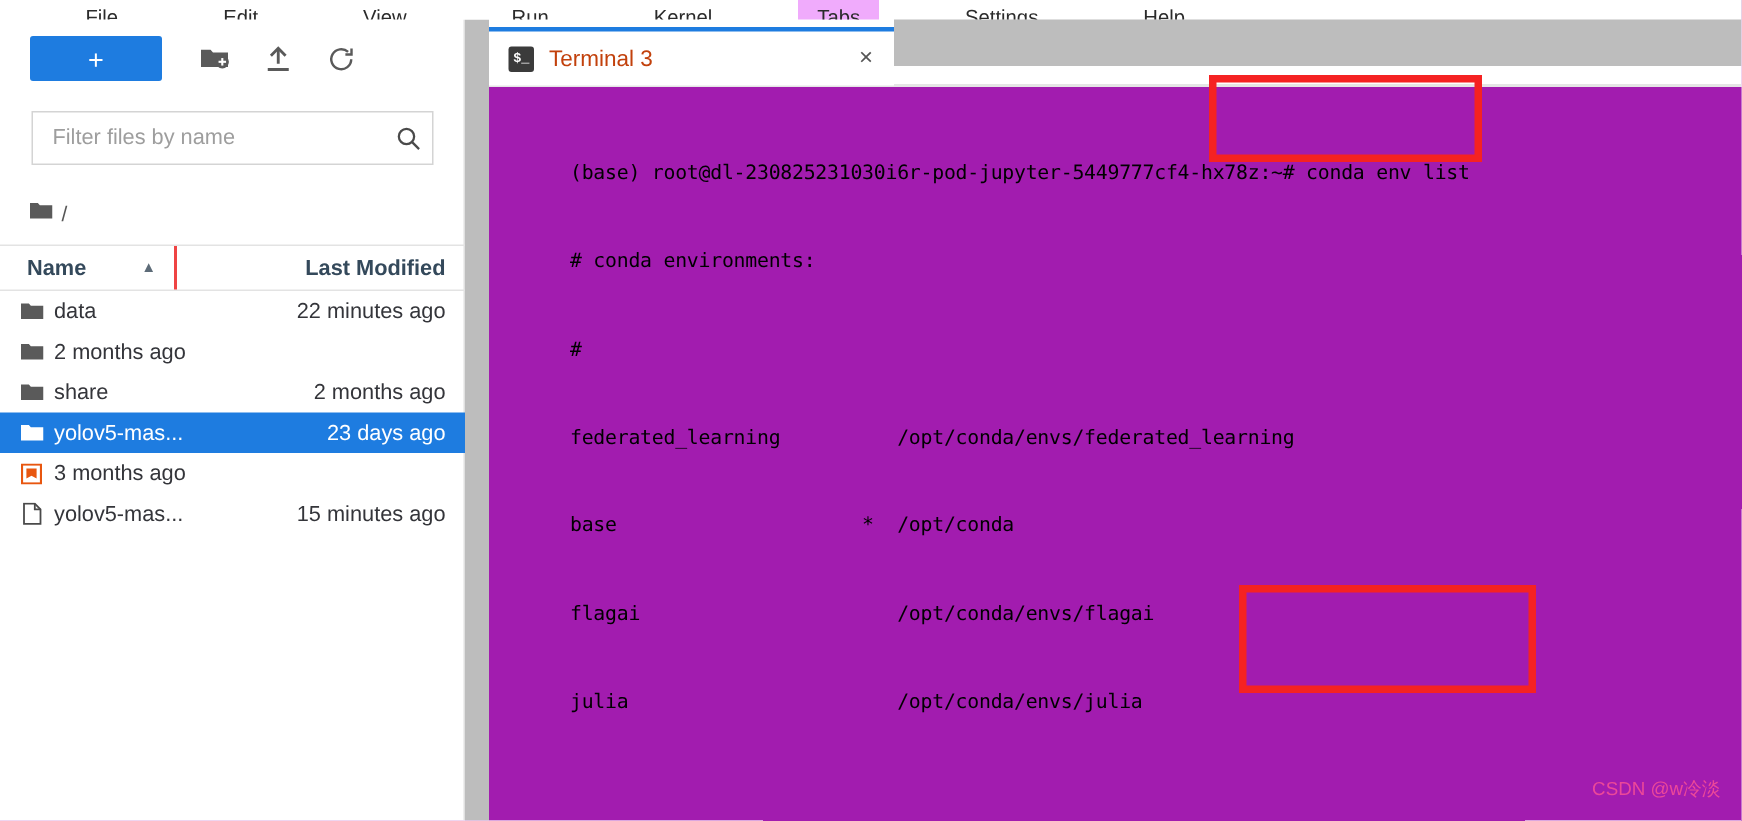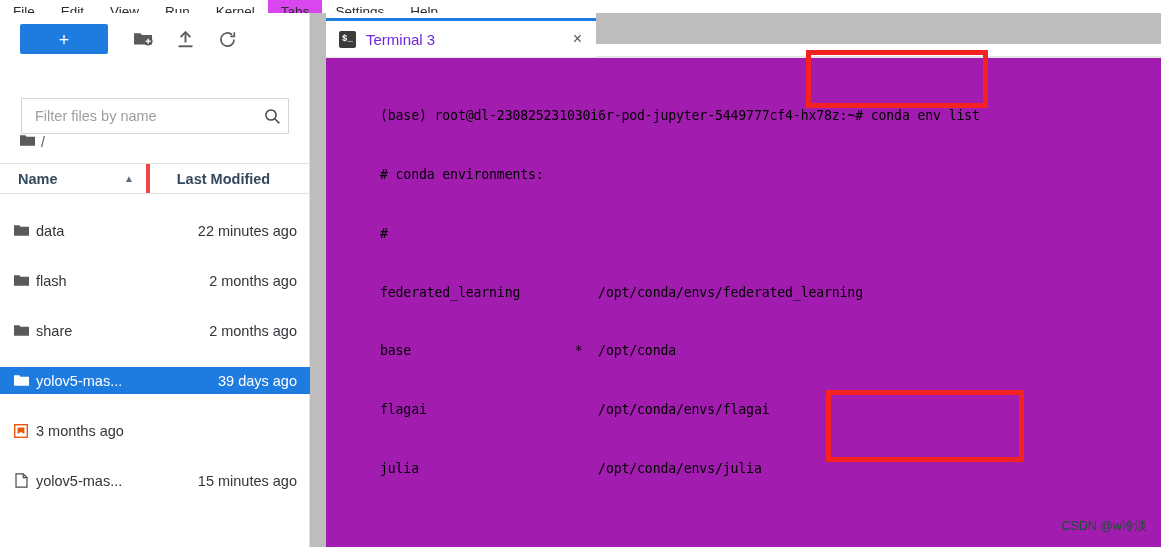--- a/index.html
+++ b/index.html
@@ -29,23 +29,24 @@
   }
   .menu-item {
     font-size: 13.5px;
     color: #2b2b2b;
     padding: 0 13px;
     line-height: 24px;
     height: 24px;
     white-space: nowrap;
     position: relative;
     top: 11px;
+    margin-left: 44px;
   }
   .menu-item.active {
-    background: #d946ef;
+    background: #f0abfc;
   }
 
   
   #left-panel {
     position: absolute;
     left: 0; top: 13px;
     width: 310px;
     height: 534px;
     background: #ffffff;
     border-right: 1px solid #e0e0e0;
@@ -91,21 +92,21 @@
     align-items: center;
     justify-content: center;
     cursor: pointer;
     margin-left: 8px;
     color: #5a5a5a;
   }
   .tb-icon:first-of-type { margin-left: 18px; }
 
   #filter-box {
     position: absolute;
-    left: 21px; top: 85px;
+    left: 21px; top: 61px;
     width: 268px;
     height: 36px;
     border: 1px solid #d4d4d4;
     box-sizing: border-box;
     display: flex;
     align-items: center;
     background: #fff;
   }
   #filter-input {
     border: none;
@@ -153,62 +154,61 @@
     position: absolute;
     left: 0; top: 151px;
     width: 310px;
     height: 30px;
     display: flex;
     align-items: center;
     border-bottom: 1px solid #e3e3e3;
     box-sizing: border-box;
   }
   #fb-header .col-name {
-    width: 150px;
+    width: 118px;
     display: flex;
     align-items: center;
     padding-left: 18px;
     box-sizing: border-box;
     font-size: 14.5px;
     font-weight: bold;
     color: #34495b;
     height: 29px;
-    border-right: 4px solid #ef4444;
+    border-right: 2px solid #ef4444;
     cursor: pointer;
   }
   #fb-header .sort-caret {
     margin-left: auto;
     margin-right: 12px;
     color: #5d6b78;
     font-size: 10px;
     line-height: 1;
   }
   #fb-header .col-mod {
     flex: 1;
-    text-align: center;
+    text-align: right;
     padding-right: 13px;
     font-size: 14.5px;
     font-weight: bold;
     color: #34495b;
     cursor: pointer;
   }
 
   #fb-list {
     position: absolute;
     left: 0; top: 181px;
     width: 310px;
   }
   .fb-row {
     height: 27px;
     display: flex;
     align-items: center;
     font-size: 14.5px;
     color: #34353a;
     cursor: pointer;
-    margin-top: 23px;
   }
   .fb-row.selected {
     background: #1e7ce0;
     color: #ffffff;
   }
   .fb-row .row-icon {
     width: 30px;
     min-width: 30px;
     display: flex;
     align-items: center;
@@ -269,21 +269,21 @@
     color: #fff;
     font-size: 9px;
     line-height: 17px;
     text-align: center;
     font-family: "Liberation Mono", monospace;
     font-weight: bold;
   }
   #terminal-tab-label {
     margin-left: 10px;
     font-size: 15px;
-    color: #6d28d9;
+    color: #c2410c;
   }
   #terminal-tab-close {
     margin-left: auto;
     margin-right: 14px;
     font-size: 16px;
     color: #555;
     line-height: 1;
     cursor: pointer;
   }
   #tab-underline {
@@ -324,21 +324,21 @@
     z-index: 30;
     pointer-events: none;
   }
   #anno-box-1 { left: 806px; top: 50px; width: 172px; height: 48px; }
   #anno-box-2 { left: 826px; top: 390px; width: 188px; height: 62px; }
 
   #watermark {
     position: absolute;
     right: 14px; bottom: 12px;
     font-size: 12.5px;
-    color: #14532d;
+    color: #ec4899;
     z-index: 35;
   }
 </style>
 </head>
 <body>
 
 <div id="menubar">
   <div class="menu-item">File</div>
   <div class="menu-item">Edit</div>
   <div class="menu-item">View</div>
@@ -419,42 +419,41 @@
       <span class="row-name">data</span>
       <span class="row-mod">22 minutes ago</span>
     </div>
 
     <div class="fb-row">
       <span class="row-icon">
         <svg width="15" height="13" viewBox="0 0 16 13" fill="#5a5a5a" aria-hidden="true">
             <path d="M0 1h5.6l1.4 1.6H16V12H0z"></path>
           </svg>
       </span>
-      <span class="row-name">flash</span>
       <span class="row-mod">2 months ago</span>
     </div>
 
     <div class="fb-row">
       <span class="row-icon">
         <svg width="15" height="13" viewBox="0 0 16 13" fill="#5a5a5a" aria-hidden="true">
             <path d="M0 1h5.6l1.4 1.6H16V12H0z"></path>
           </svg>
       </span>
       <span class="row-name">share</span>
       <span class="row-mod">2 months ago</span>
     </div>
 
     <div class="fb-row selected">
       <span class="row-icon">
         <svg width="15" height="13" viewBox="0 0 16 13" fill="#ffffff" aria-hidden="true">
             <path d="M0 1h5.6l1.4 1.6H16V12H0z"></path>
           </svg>
       </span>
       <span class="row-name">yolov5-mas...</span>
-      <span class="row-mod">39 days ago</span>
+      <span class="row-mod">23 days ago</span>
     </div>
 
     <div class="fb-row">
       <span class="row-icon">
         <svg width="14" height="14" viewBox="0 0 14 14" aria-hidden="true">
           <rect x="0.7" y="0.7" width="12.6" height="12.6" fill="#fff" stroke="#e8560f" stroke-width="1.4"></rect>
           <path d="M3.6 3.4h6.8v6.6L7 8.1l-3.4 1.9z" fill="#e8560f"></path>
         </svg>
       </span>
       <span class="row-mod">3 months ago</span>

